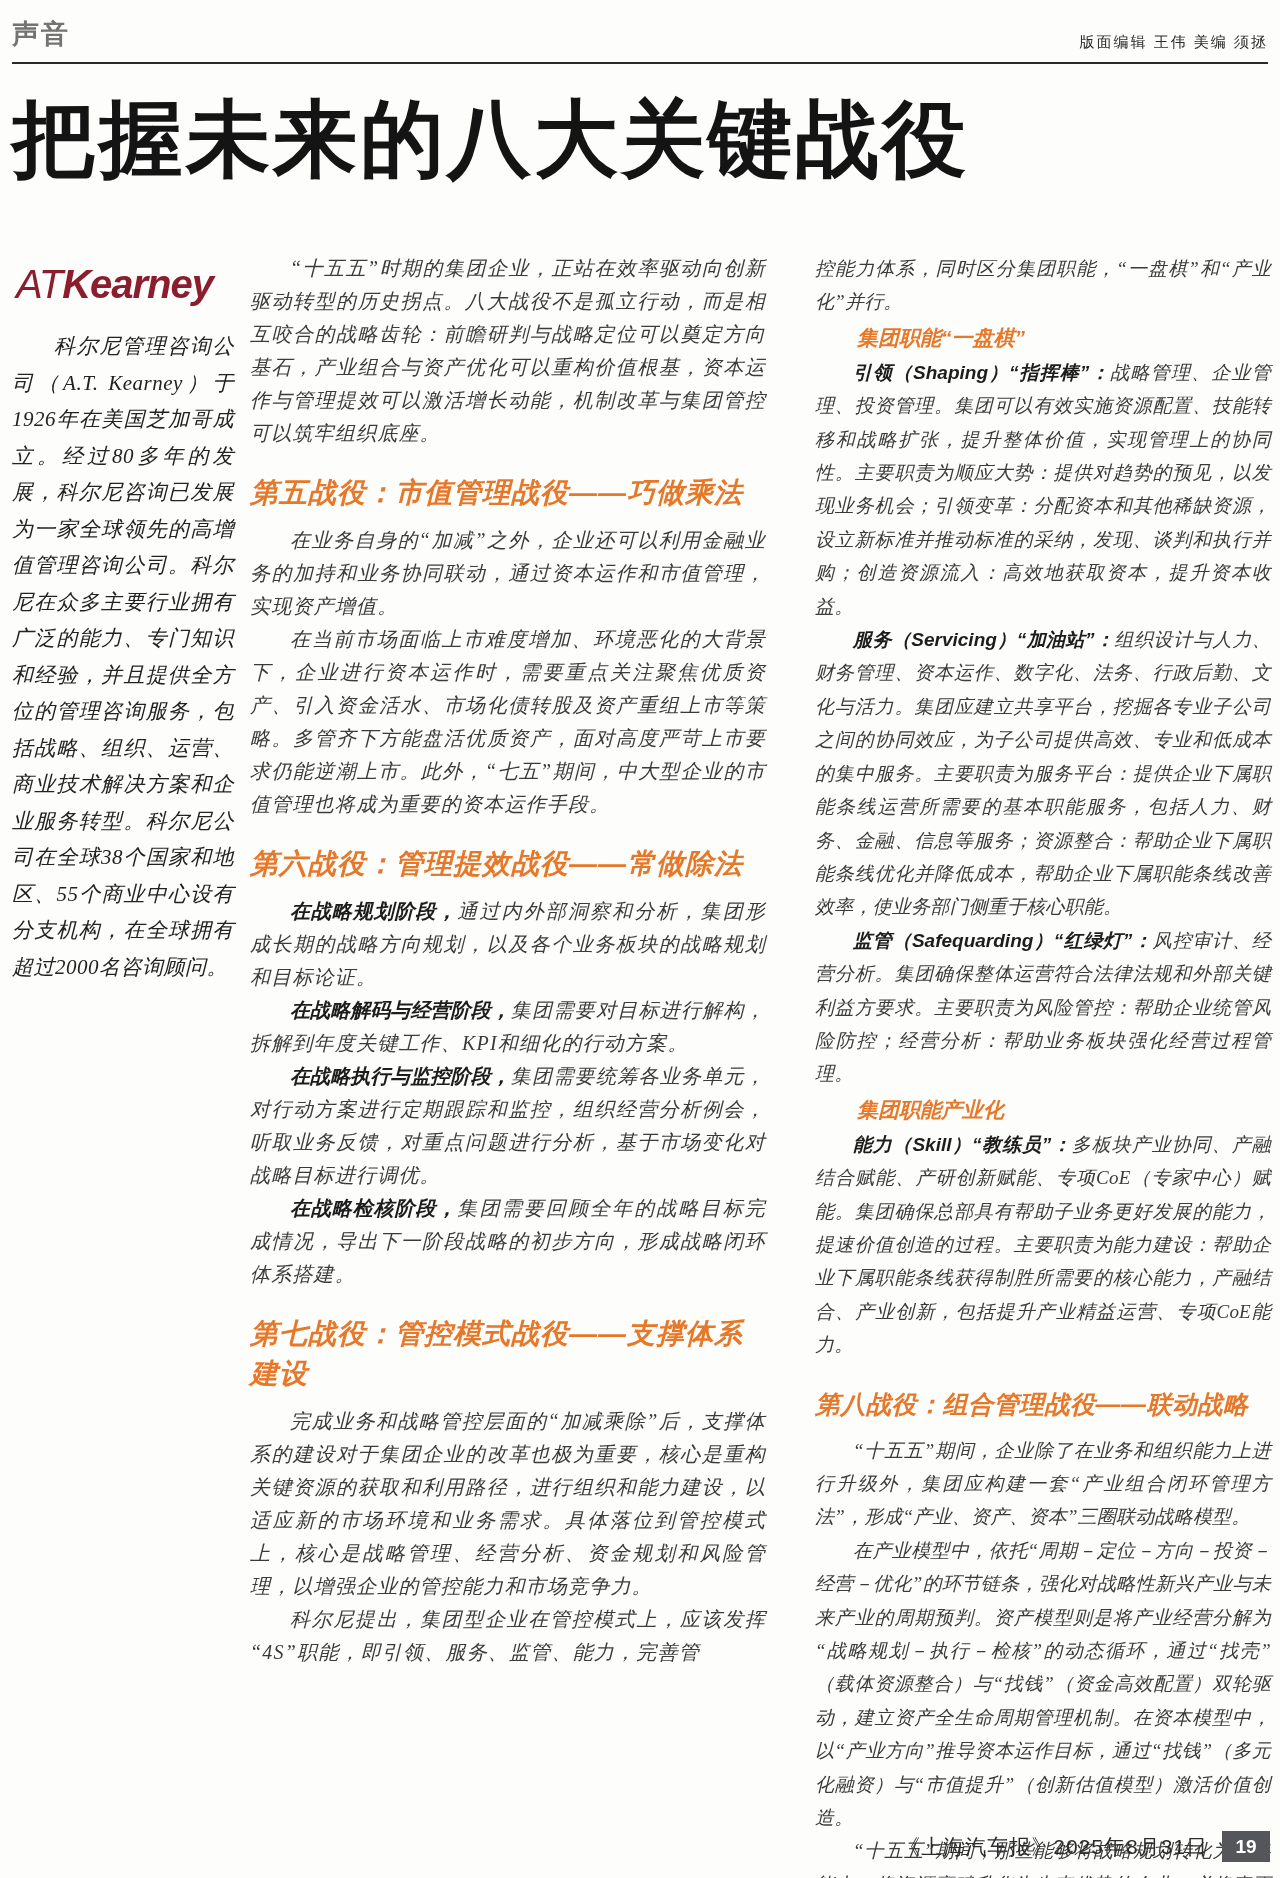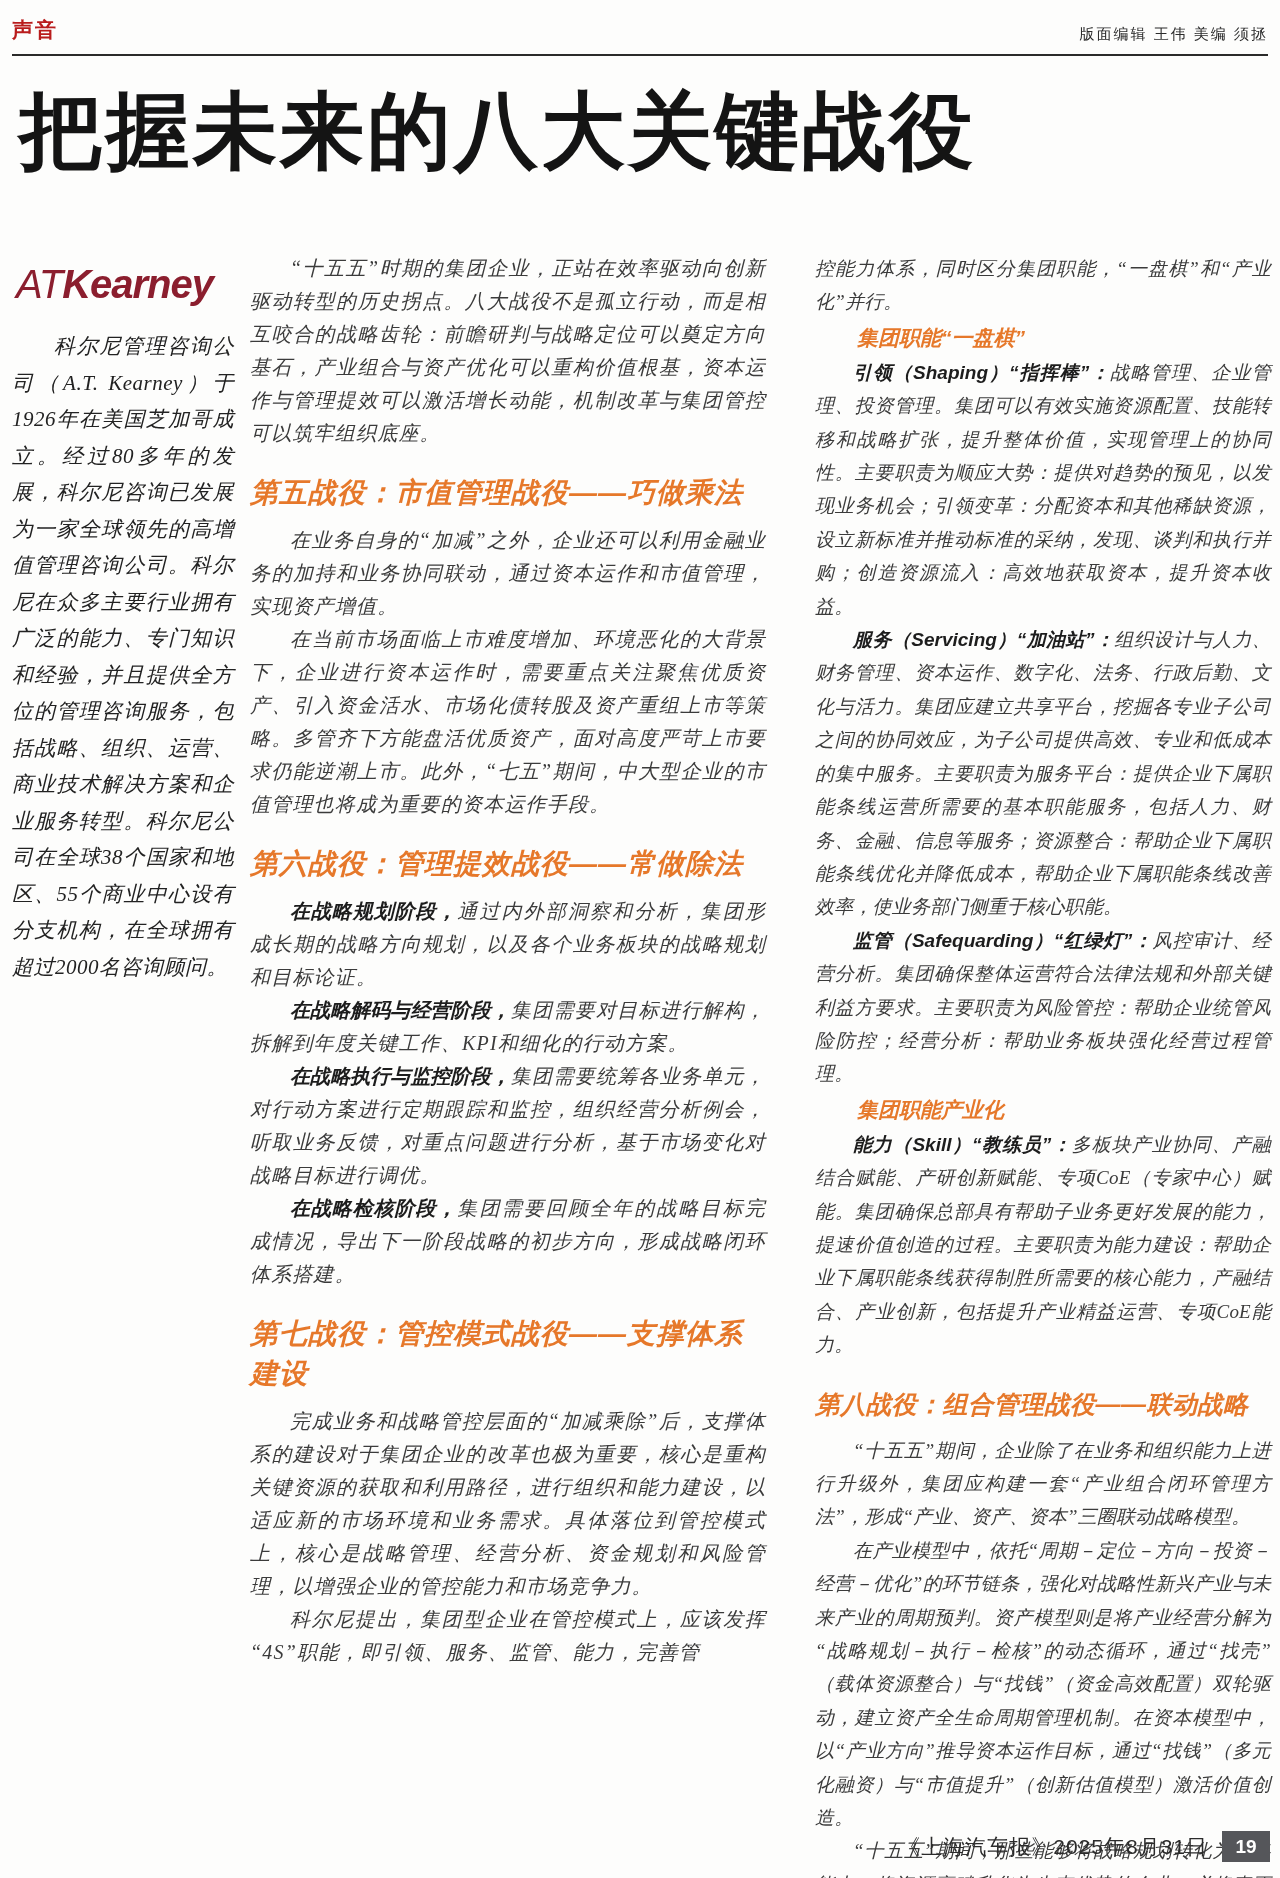--- a/index.html
+++ b/index.html
@@ -7,26 +7,26 @@
     position:relative;width:1280px;height:1878px;background:#fdfdfc;
     margin:0 auto;overflow:hidden;color:#2b2b2b;
     font-family:"Liberation Serif","DejaVu Serif",serif;
   }
   
   .page-header{
     display:flex;justify-content:space-between;align-items:flex-end;
     padding:16px 12px 10px 12px;
     font-family:"Liberation Sans","DejaVu Sans",sans-serif;
   }
-  .section-name{font-size:21px;font-weight:700;color:#b91c1c;letter-spacing:2px;text-align:right;}
+  .section-name{font-size:27px;font-weight:700;color:#737373;letter-spacing:2px;text-align:right;}
   .credits{font-size:15px;color:#2b2b2b;letter-spacing:2px;}
   .header-rule{border:none;border-top:2px solid #2a2a2a;margin:0 12px;}
   
   .headline{
-    margin:26px 12px 0 19px;font-size:84px;line-height:1.18;font-weight:800;
+    margin:26px 12px 0 12px;font-size:84px;line-height:1.18;font-weight:800;
     color:#141414;letter-spacing:3px;
     font-family:"Liberation Sans","DejaVu Sans",sans-serif;
   }
   
   .left-col{position:absolute;left:12px;top:258px;width:222px;}
   .logo{font-family:"Liberation Sans","DejaVu Sans",sans-serif;font-style:italic;
     color:#8b1e2e;font-size:40px;line-height:1;white-space:nowrap;margin:6px 0 24px 4px;}
   .logo-at{font-weight:400;letter-spacing:-1px;}
   .logo-kearney{font-weight:700;letter-spacing:-1px;}
   .sidebar-text{

